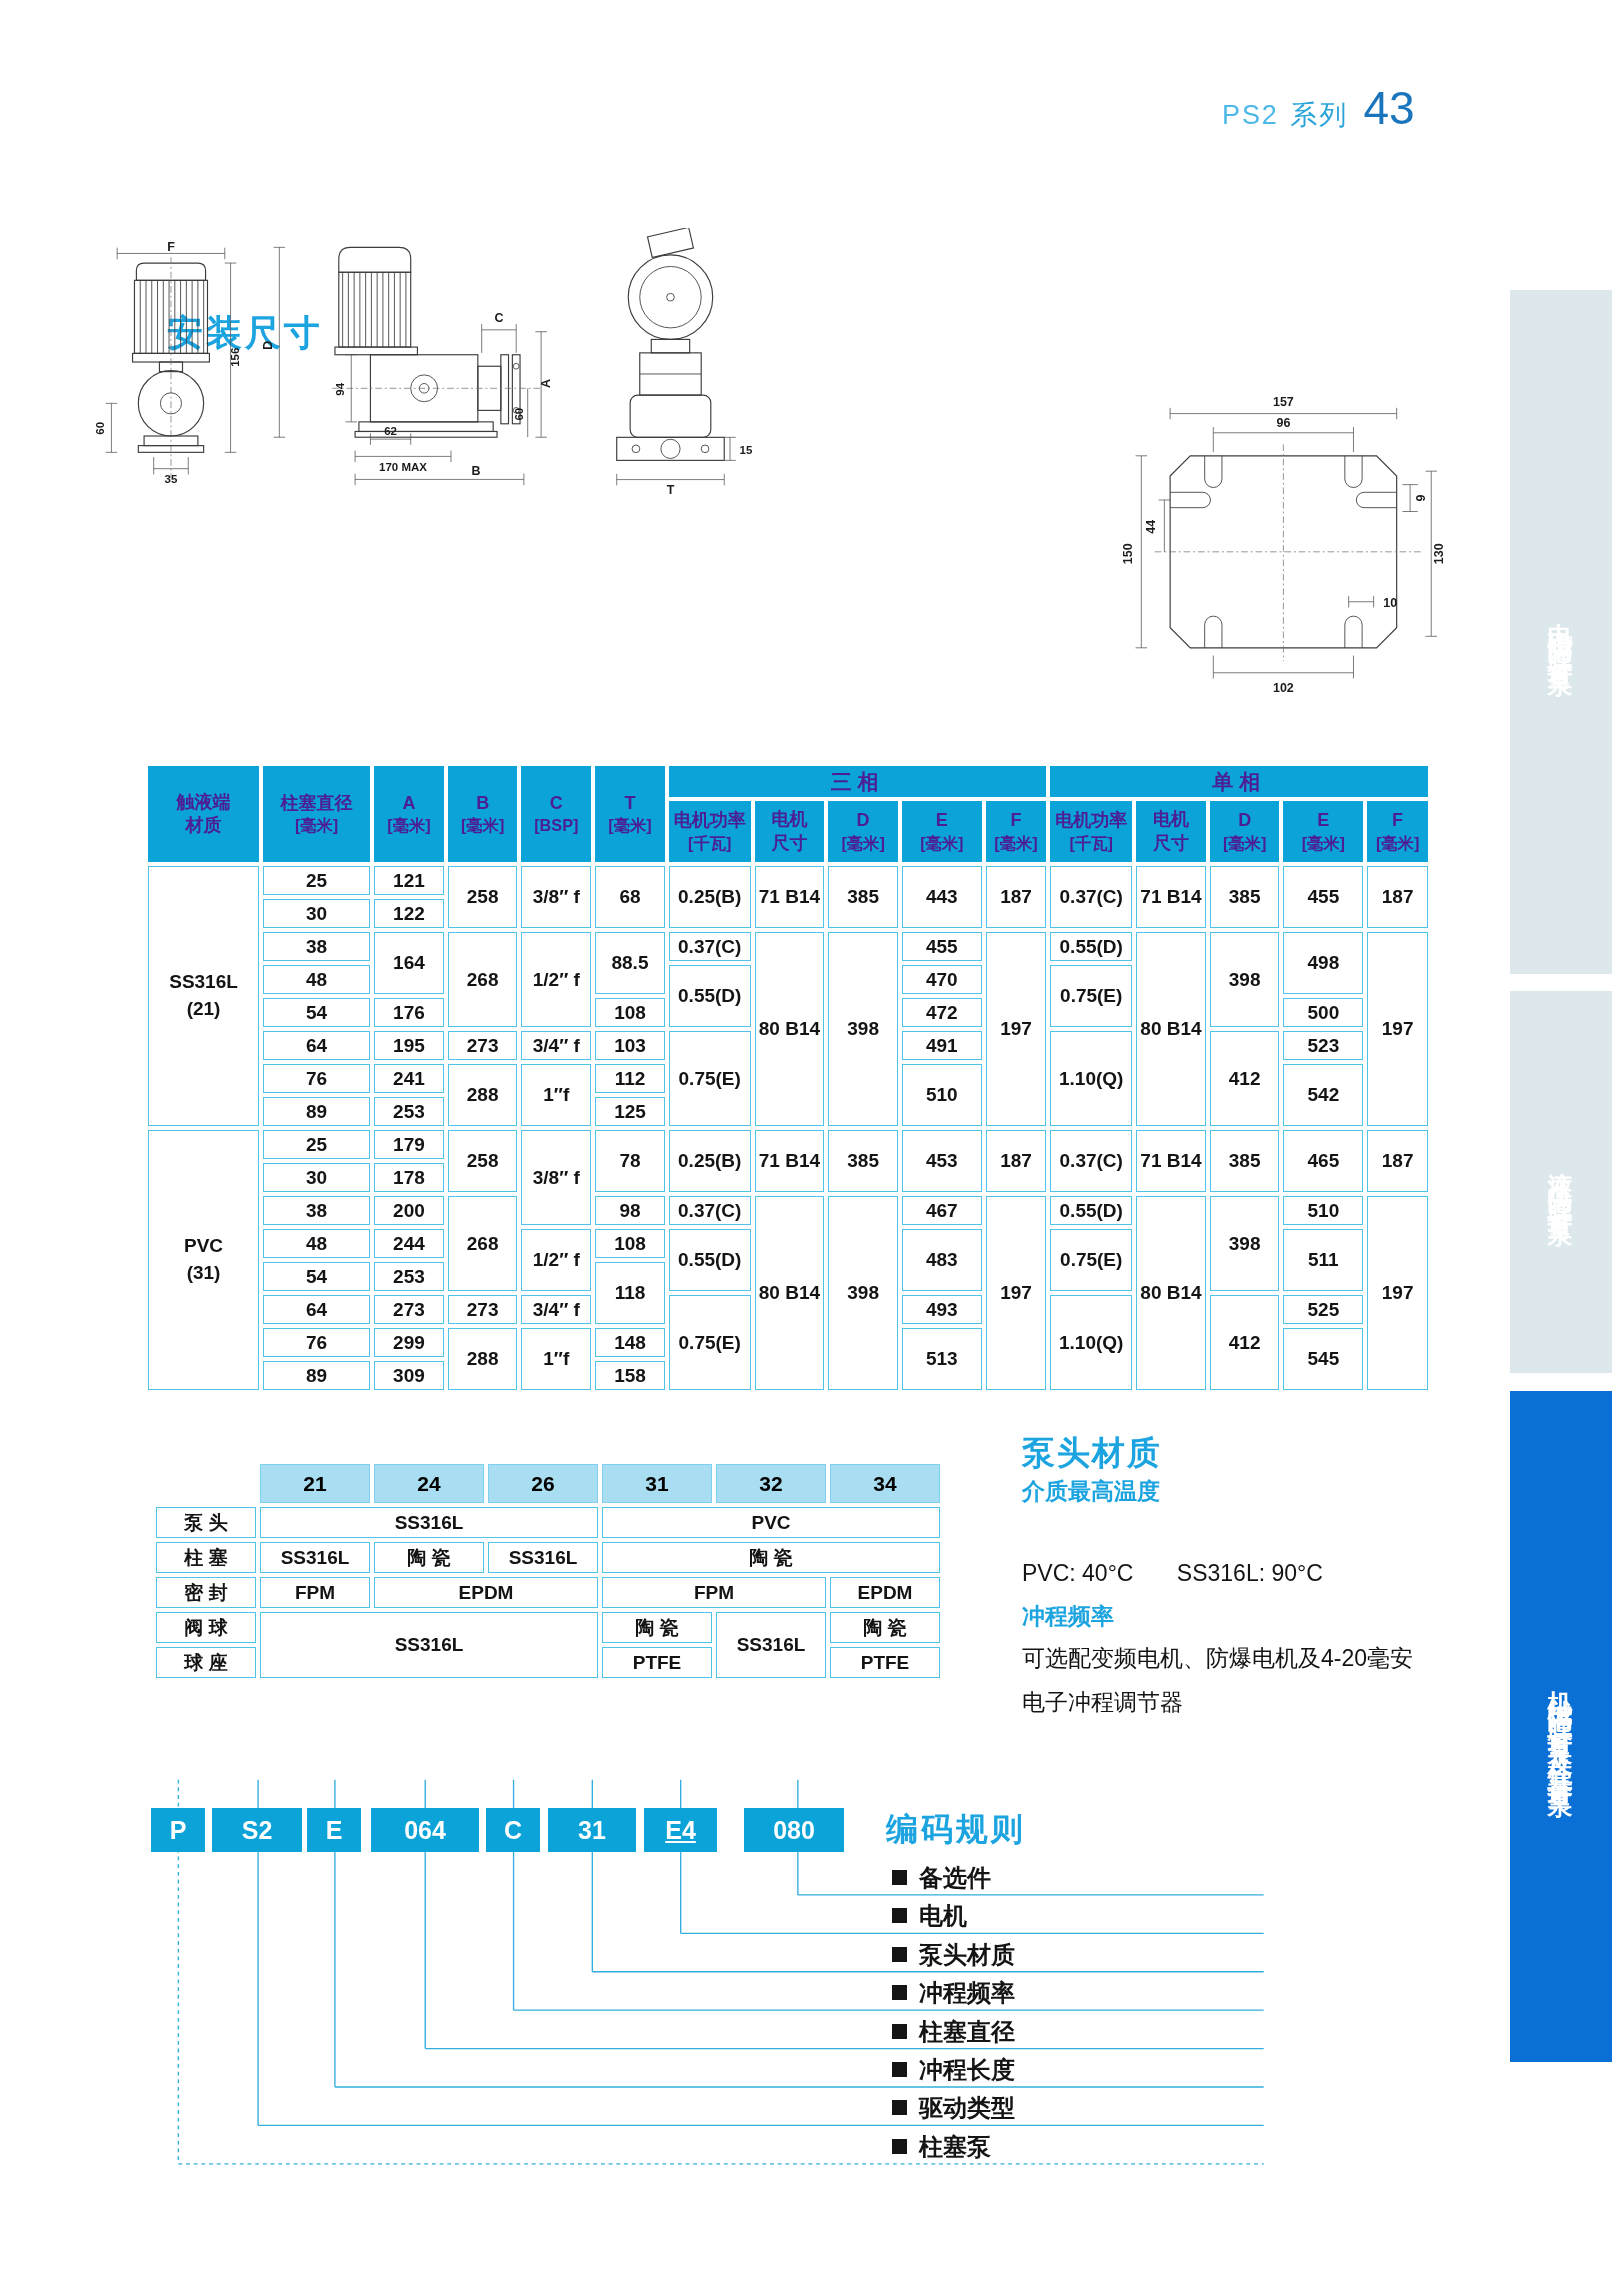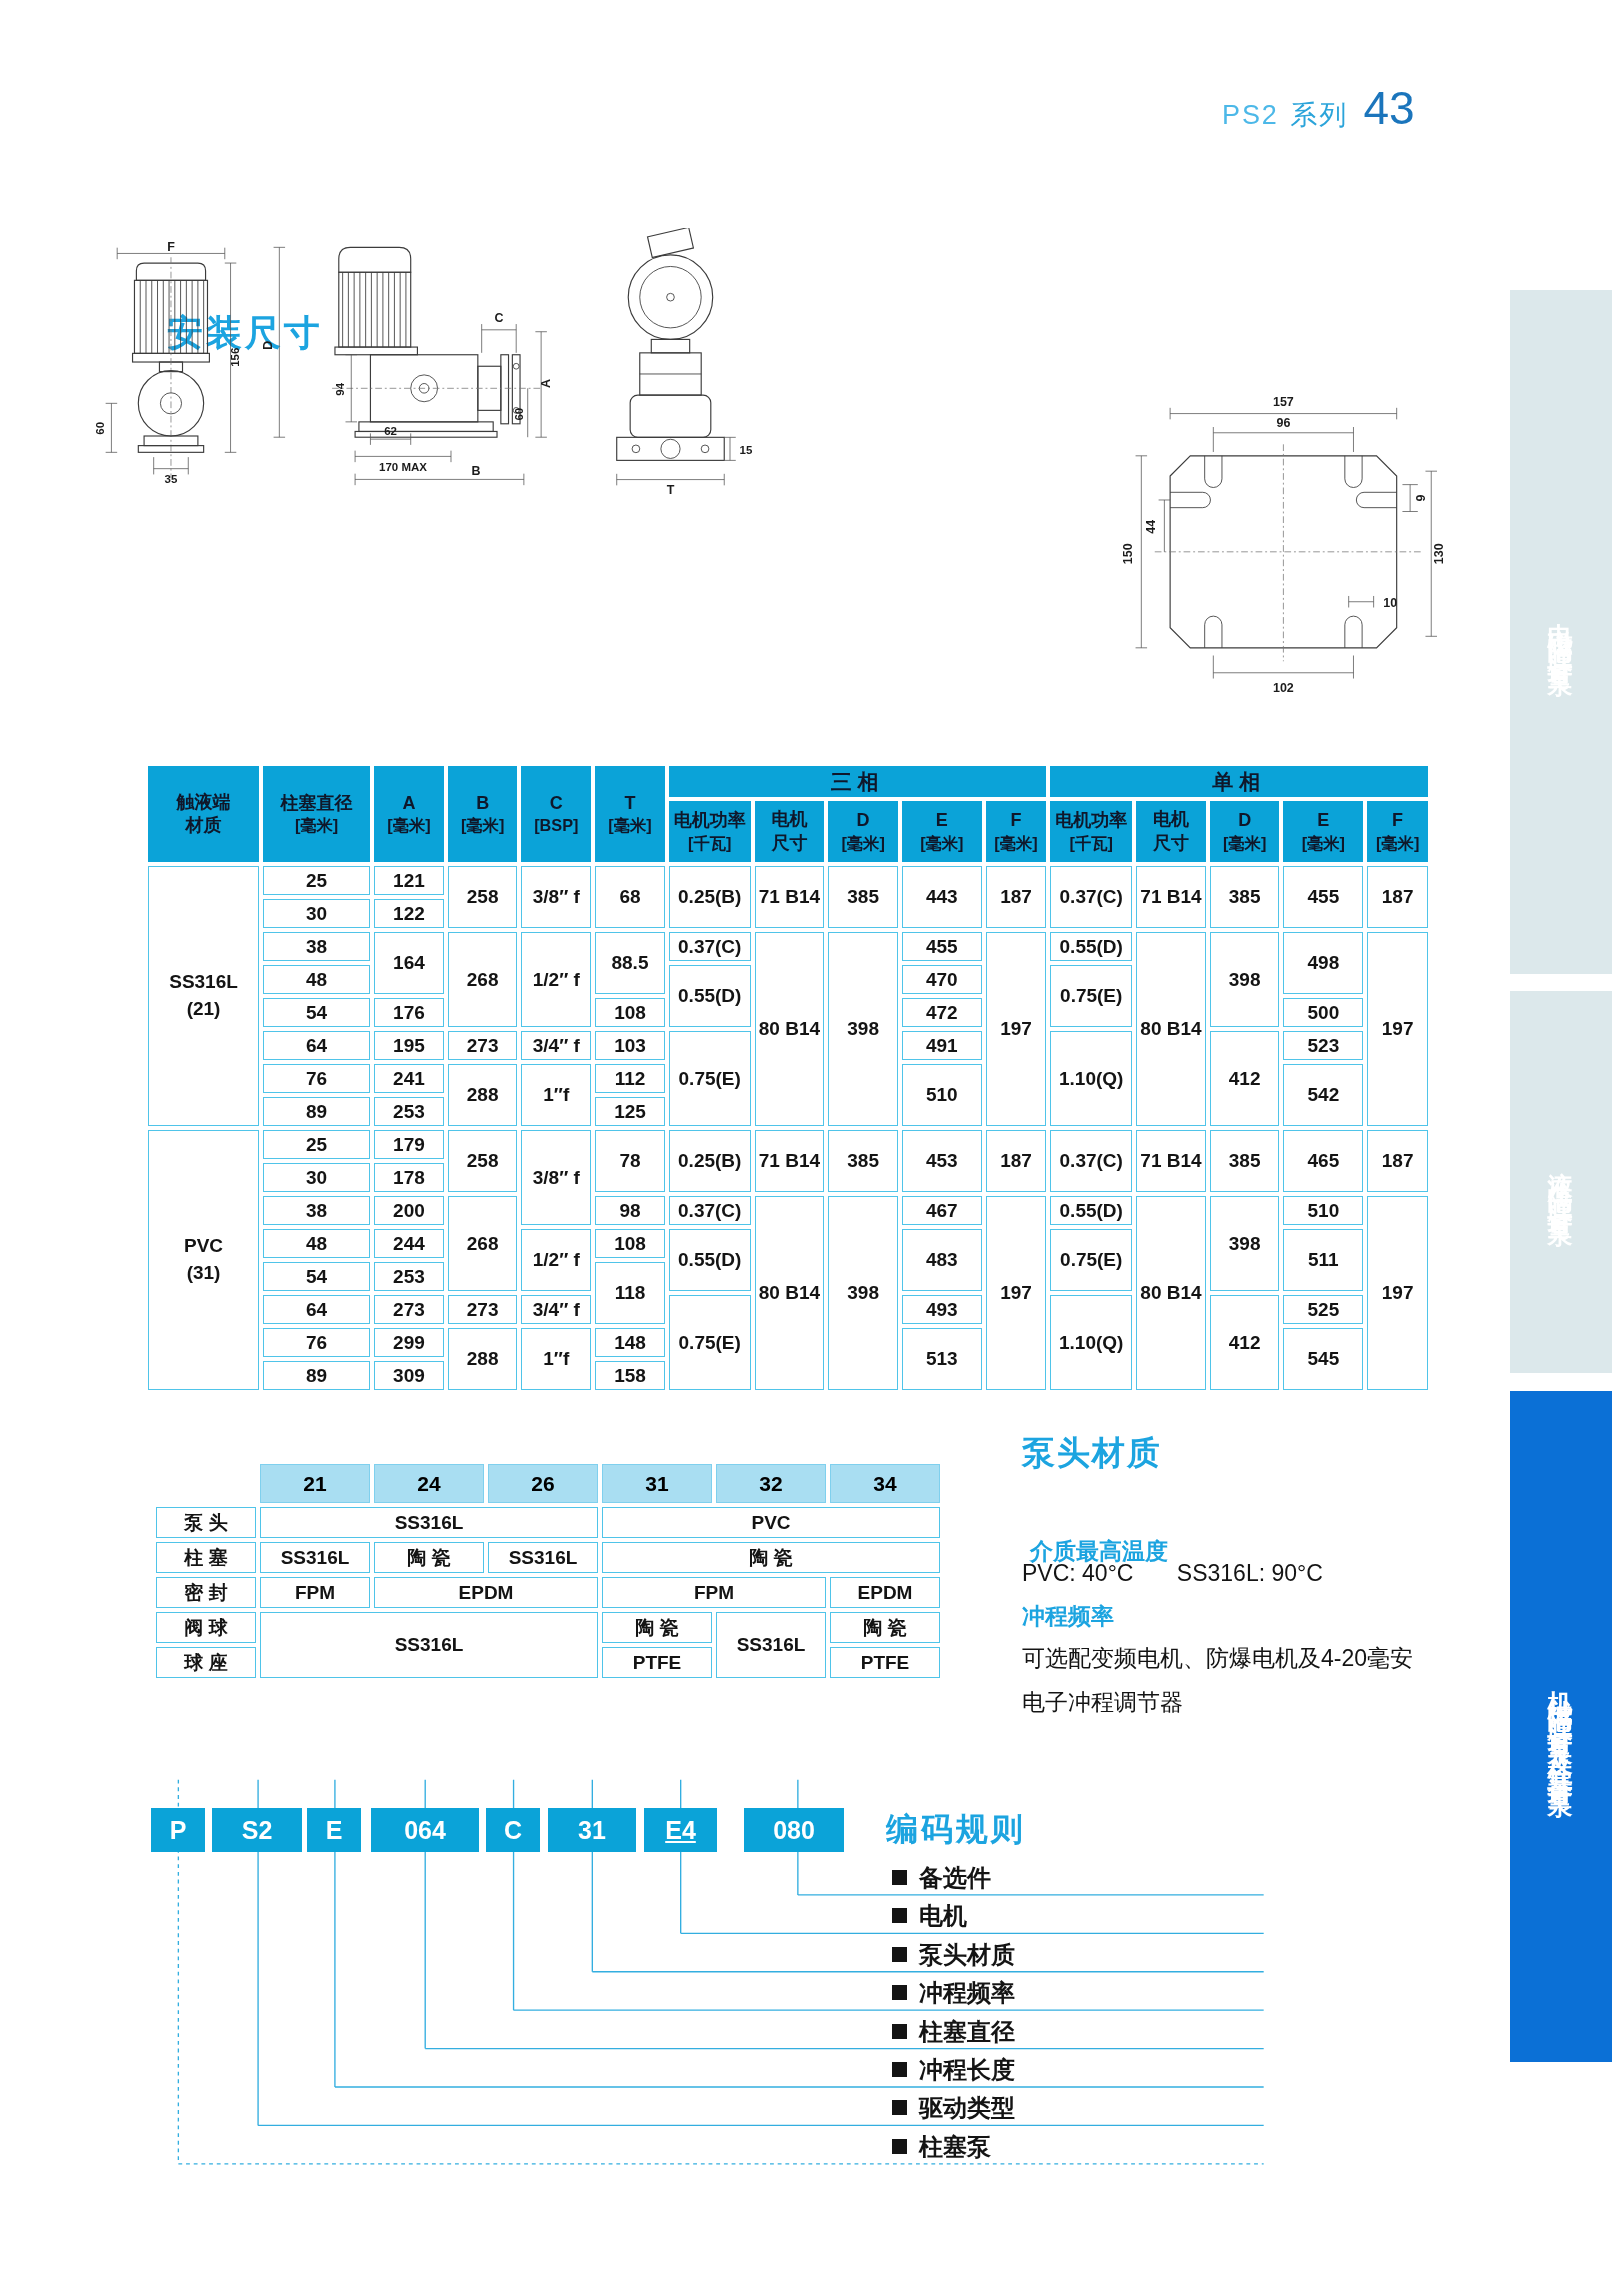--- a/index.html
+++ b/index.html
@@ -26,21 +26,21 @@
   .ln{stroke:#3c3c3c;stroke-width:1.2;fill:none;}
   .ln2{stroke:#3c3c3c;stroke-width:.9;fill:none;}
   .dim{stroke:#555;stroke-width:.8;fill:none;}
   .cl{stroke:#777;stroke-width:.8;fill:none;stroke-dasharray:7 3 2 3;}
   .dt{font-size:13px;font-weight:700;fill:#1c1c1c;}
   .dn{font-size:12px;font-weight:700;fill:#1c1c1c;}
 
   
   table.dim-t{position:absolute;left:144px;top:762px;border-collapse:separate;
               border-spacing:4.8px;table-layout:fixed;width:1288px;}
-  table.dim-t th{background:#0ba3d8;color:#0f172a;font-weight:700;text-align:center;
+  table.dim-t th{background:#0ba3d8;color:#4c1d95;font-weight:700;text-align:center;
                  vertical-align:middle;padding:0;}
   table.dim-t th.g{font-size:21px;height:31px;letter-spacing:5.8px;}
   table.dim-t th.sub{height:61px;}
   .h1{display:block;font-size:18px;line-height:1.3;}
   .h2{display:block;font-size:16.3px;line-height:1.3;}
   table.dim-t td{background:#fff;border:1px solid #4fc4e9;text-align:center;
                  vertical-align:middle;font-size:19px;font-weight:600;color:#141414;
                  padding:0;height:27px;}
   td.mat{font-size:20px;font-weight:700;}
   td.mat span{display:block;line-height:1.4;}
@@ -505,21 +505,21 @@
     </tr>
     <tr>
       <td>球 座</td>
       <td>PTFE</td>
       <td>PTFE</td>
     </tr>
   </tbody>
     </table>
 
   <div class="info-title">泵头材质</div>
-  <div class="inf b" style="top:1536px;margin-left:8px;">介质最高温度</div>
+  <div class="inf b" style="top:1476px;">介质最高温度</div>
   <div class="inf" style="top:1560px;">
     <span>PVC: 40°C</span>
     <span style="margin-left:37px;">SS316L: 90°C</span>
   </div>
   <div class="inf b" style="top:1601px;">冲程频率</div>
   <div class="inf" style="top:1643px;">可选配变频电机、防爆电机及4-20毫安</div>
   <div class="inf" style="top:1687px;">电子冲程调节器</div>
 
   <svg class="code-lines" width="1230" height="413" viewBox="0 0 1280 430">
     <g stroke="#33aee0" stroke-width="1.4" fill="none">

